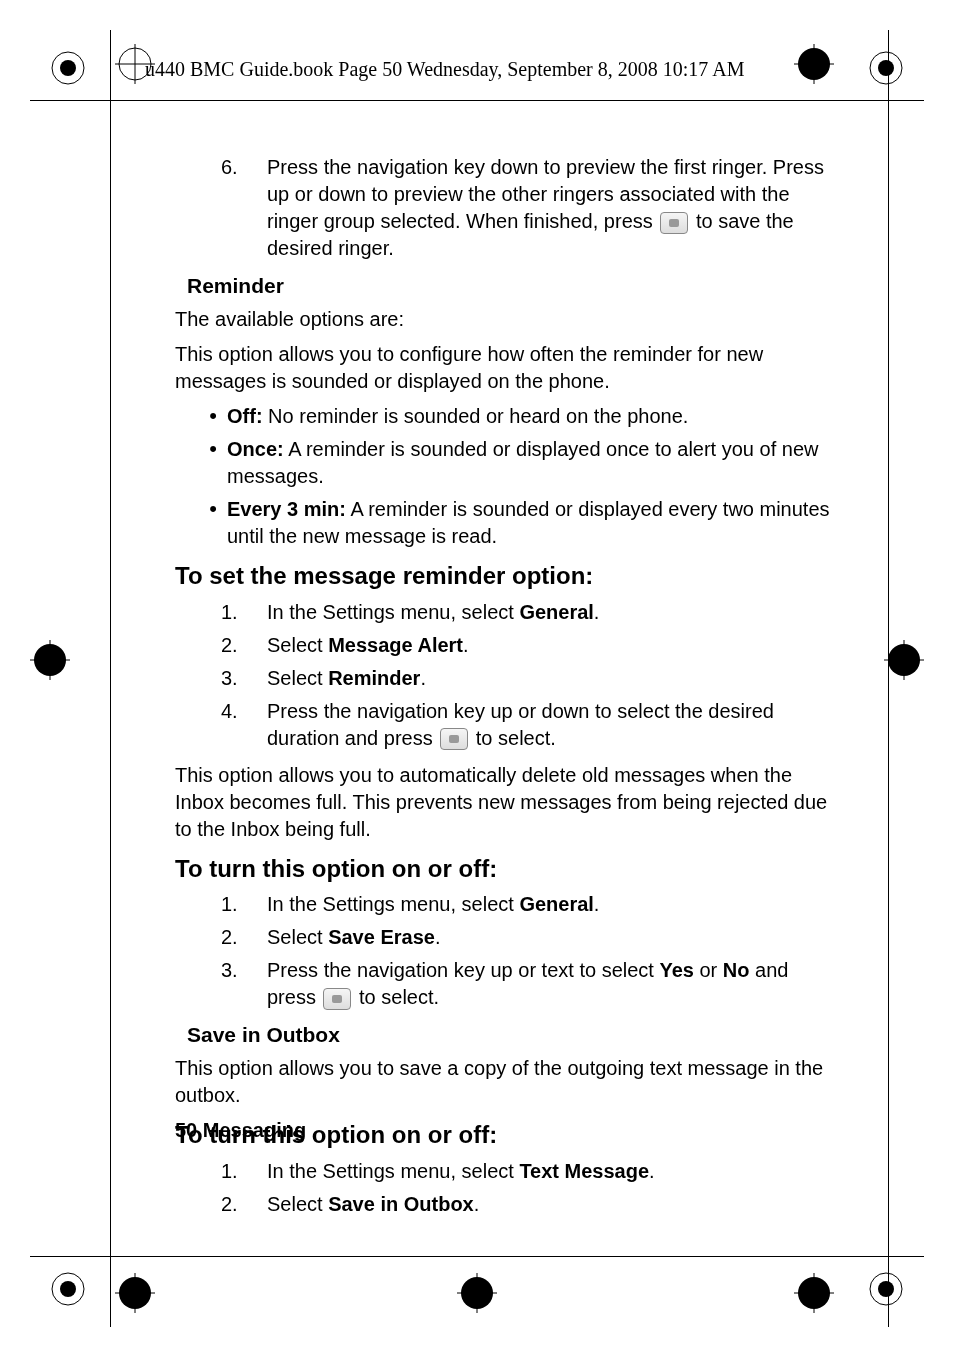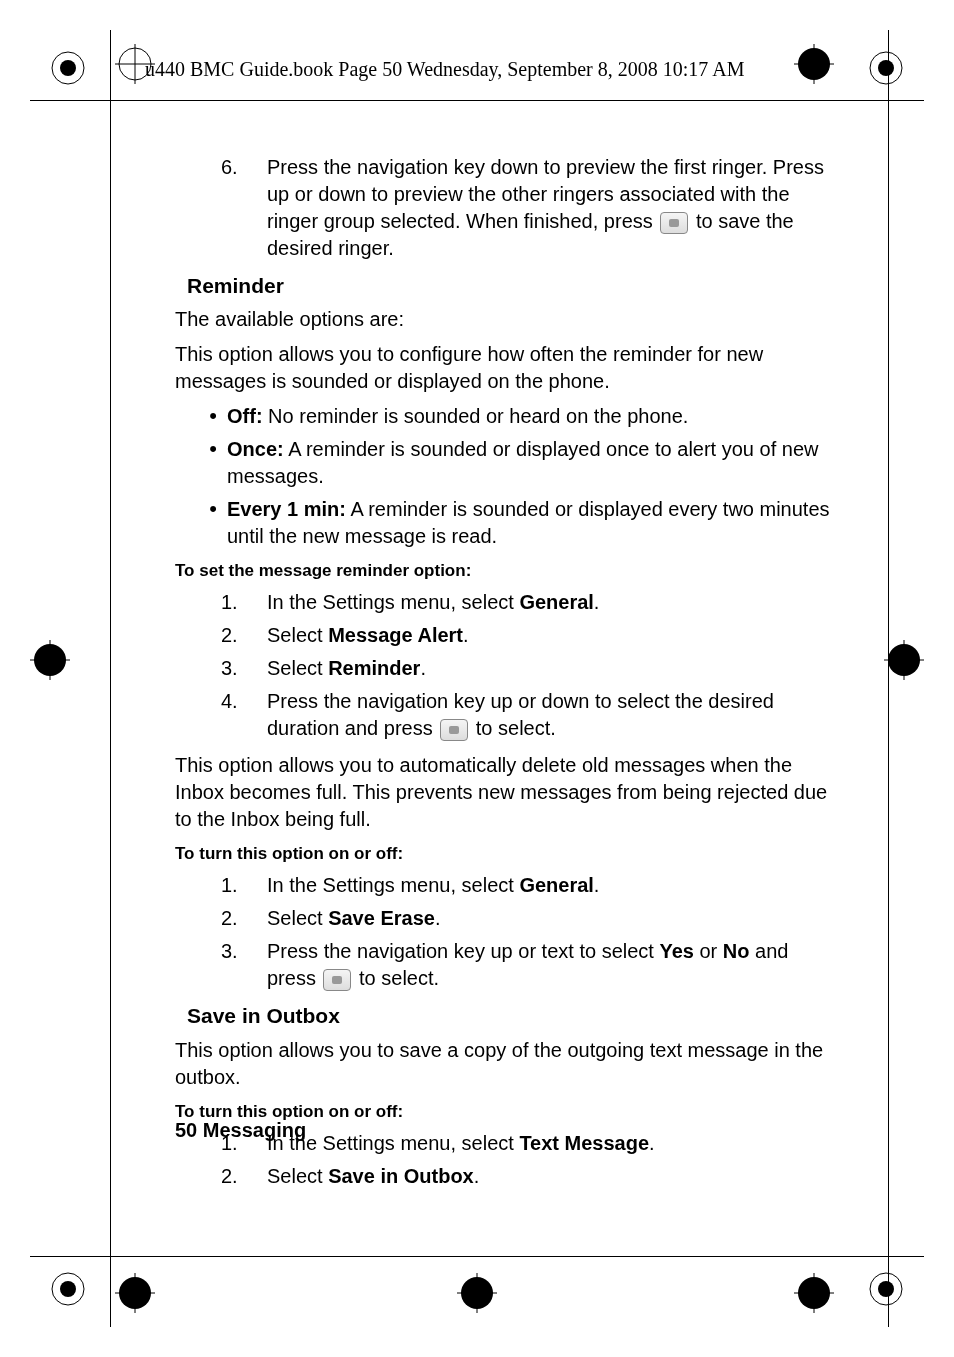--- a/index.html
+++ b/index.html
@@ -86,21 +86,21 @@
     font-size: 22px;
     line-height: 1;
     padding-top: 2px;
   }
   .bold {
     font-weight: bold;
     text-align: right;
   }
   .section-title {
     font-weight: bold;
-    font-size: 17px;
+    font-size: 24px;
     margin: 10px 0 6px 0;
   }
   .ol-list {
     margin: 4px 0 10px 46px;
   }
   .footer {
     position: absolute;
     left: 175px;
     bottom: 215px;
     font-weight: bold;
@@ -253,21 +253,21 @@
       </div>
       <div class="bullet-item">
         <div class="bullet-dot">•</div>
         <div>
           <span class="bold">Once:</span><span> A reminder is sounded or displayed once to alert you of new messages.</span>
         </div>
       </div>
       <div class="bullet-item">
         <div class="bullet-dot">•</div>
         <div>
-          <span class="bold">Every 1 min:</span><span> A reminder is sounded or displayed every two minutes until the new message is read.</span>
+          <span class="bold">Every 3 min:</span><span> A reminder is sounded or displayed every two minutes until the new message is read.</span>
         </div>
       </div>
     </div>
 
     <div class="section-title">To set the message reminder option:</div>
 
     <div class="ol-list">
       <div class="ol-item">
         <div class="ol-num">1.</div>
         <div class="ol-body">

